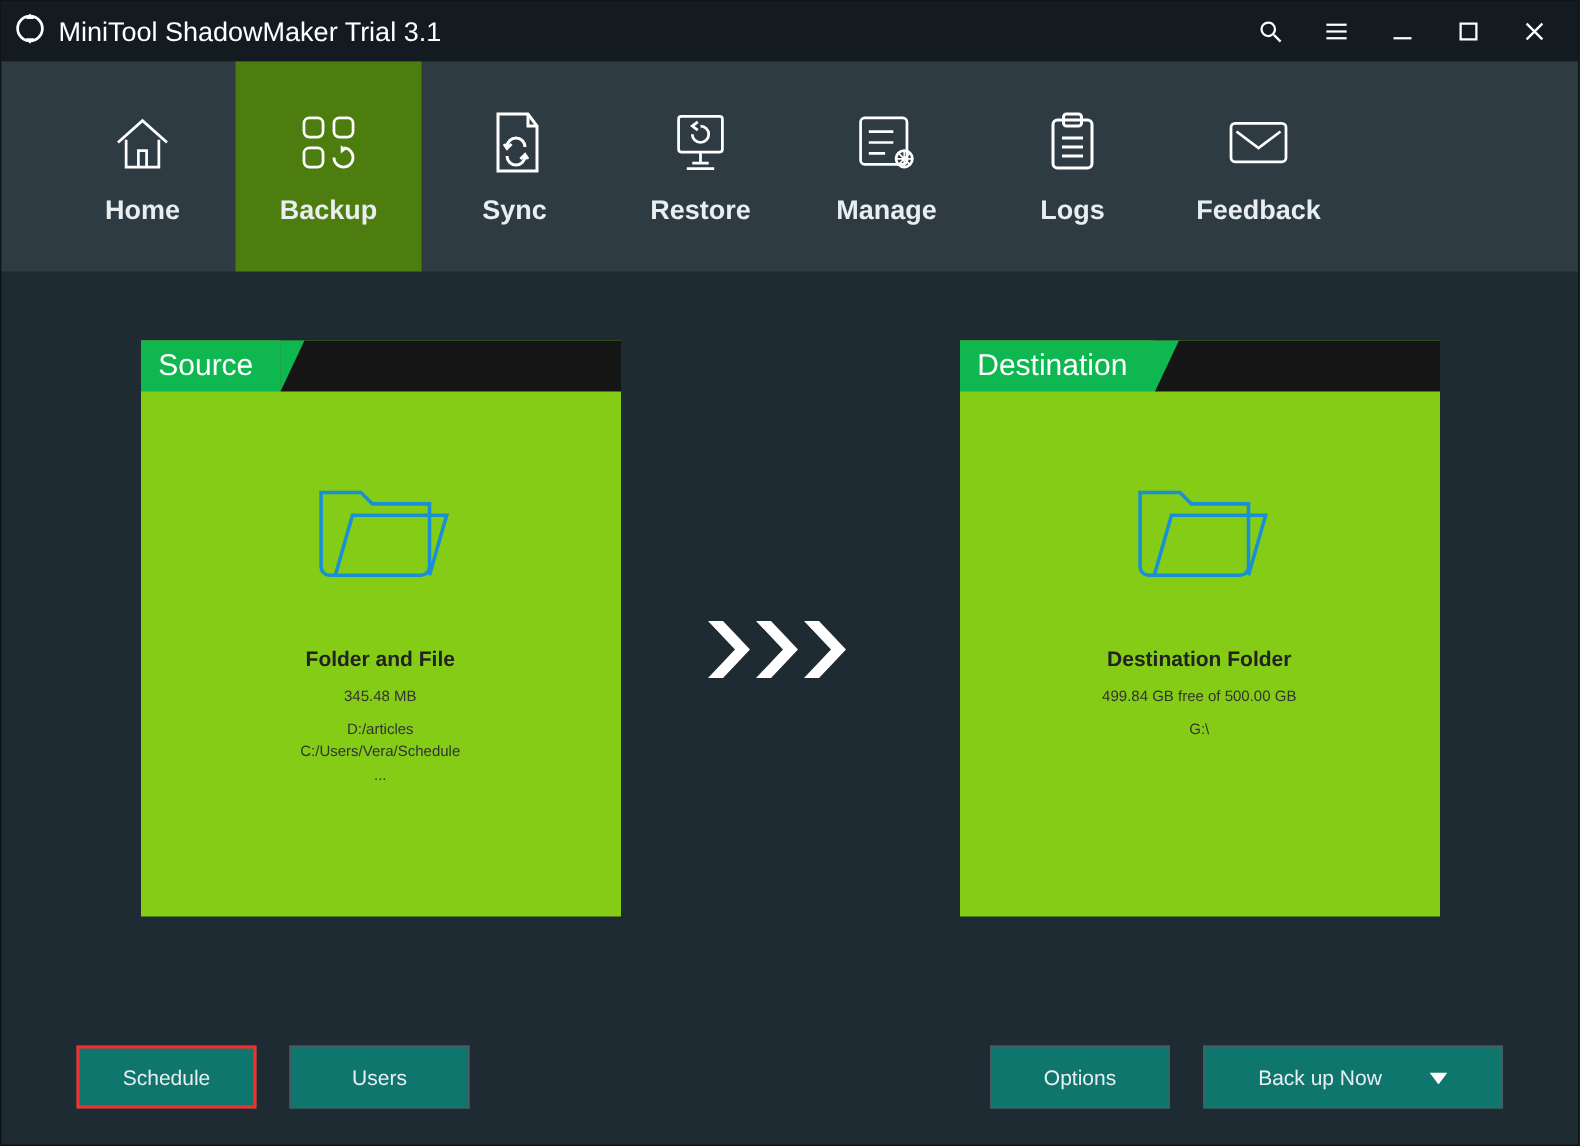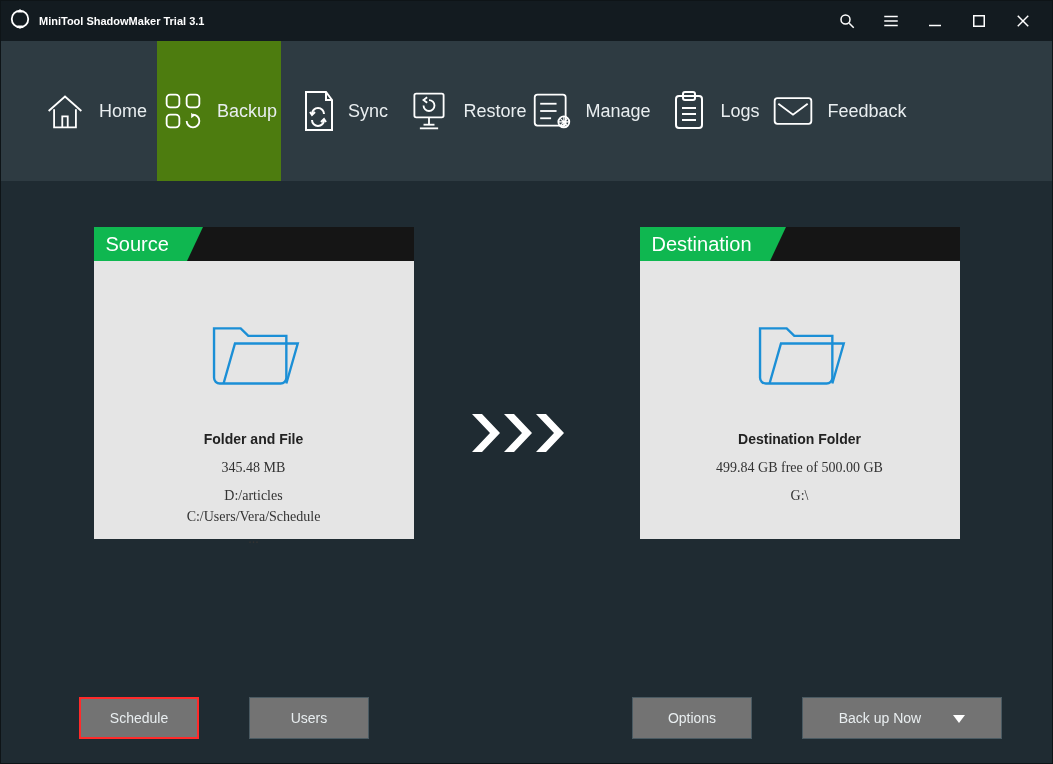--- a/index.html
+++ b/index.html
@@ -3,50 +3,50 @@
 <meta charset="utf-8">
 <style>
   * { box-sizing: border-box; margin: 0; padding: 0; }
   html, body { width: 1053px; height: 764px; font-family: "Segoe UI", Arial, sans-serif; background: #1f2b32; color: #eee; }
   .window { width: 1053px; height: 764px; background: #1f2b32; display: flex; flex-direction: column; border: 1px solid #0e1417; }
 
   
   .titlebar { height: 40px; background: #131b20; display: flex; align-items: center; padding: 0 8px; color: #fff; }
   .titlebar .brand { display: flex; align-items: center; gap: 8px; flex: 1 1 auto; }
   .titlebar .brand svg { width: 22px; height: 22px; }
-  .titlebar .title { font-size: 11px; font-weight: 700; }
+  .titlebar .title { font-size: 18px; font-weight: 400; }
   .titlebar .ctrls { display: flex; align-items: center; gap: 22px; padding-right: 10px; }
   .titlebar .ctrls .icon { width: 22px; height: 22px; display:flex; align-items:center; justify-content:center; }
   .titlebar .ctrls svg { width: 18px; height: 18px; stroke: #fff; fill: none; stroke-width: 2; }
 
   
   .nav { height: 140px; background: #2e3b42; display: flex; align-items: stretch; padding-left: 32px; }
-  .nav .tab { width: 124px; display: flex; flex-direction: row; align-items: center; justify-content: center; gap: 12px; color: #e9eef0; cursor: pointer; }
+  .nav .tab { width: 124px; display: flex; flex-direction: column; align-items: center; justify-content: center; gap: 12px; color: #e9eef0; cursor: pointer; font-weight: bold; }
   .nav .tab.active { background: #4d7c0f; }
   .nav .tab .ic { height: 46px; display:flex; align-items:center; justify-content:center; }
   .nav .tab .ic svg { stroke: #fff; fill: none; stroke-width: 2; }
   .nav .tab .lbl { font-size: 18px; }
 
   
   .content { flex: 1 1 auto; display:flex; align-items:flex-start; justify-content:center; gap: 58px; padding-top: 46px; }
-  .card { width: 320px; height: 312px; background: #e5e5e5; color: #222; position: relative; }
+  .card { width: 320px; height: 384px; background: #84cc16; color: #222; position: relative; }
   .card .hdr { height: 34px; display:flex; }
   .card .hdr .tab { background: #0fb750; color:#fff; display:flex; align-items:center; padding: 0 18px 0 12px; font-size: 20px; position:relative; }
   .card .hdr .tab::after { content:""; position:absolute; right:-16px; top:0; width:0; height:0; border-bottom:34px solid transparent; border-left:16px solid #0fb750; }
   .card .hdr .rest { flex:1; background:#151515; }
   .card .body { padding-top: 54px; text-align:center; }
   .card .body .foldicon { display:flex; justify-content:center; margin-bottom: 38px; }
   .card .body h3 { font-size: 14px; font-weight: 700; margin-bottom: 10px; }
-  .card .body .line { font-size: 14px; color:#333; line-height: 1.55; font-family: Liberation Serif, serif; }
+  .card .body .line { font-size: 10px; color:#333; line-height: 1.55; }
 
   .arrows { align-self:center; margin-top: -30px; }
 
   
   .footer { height: 90px; display:flex; align-items:center; padding: 0 50px 0 50px; gap: 22px; }
-  .btn { height: 42px; min-width: 120px; background: #737373; border: 1px solid #4a5a62; color: #e9eef0; font-size: 14px; display:flex; align-items:center; justify-content:center; cursor:pointer;margin-left:28px; }
+  .btn { height: 42px; min-width: 120px; background: #0f766e; border: 1px solid #4a5a62; color: #e9eef0; font-size: 14px; display:flex; align-items:center; justify-content:center; cursor:pointer; }
   .btn.highlight { border: 2px solid #ff2a2a; }
   .btn.big { min-width: 200px; position:relative; }
   .btn.big .caret { margin-left: 32px; }
   .spacer { flex: 1 1 auto; }
 </style>
 </head>
 <body>
 
 <div class="window">
 

